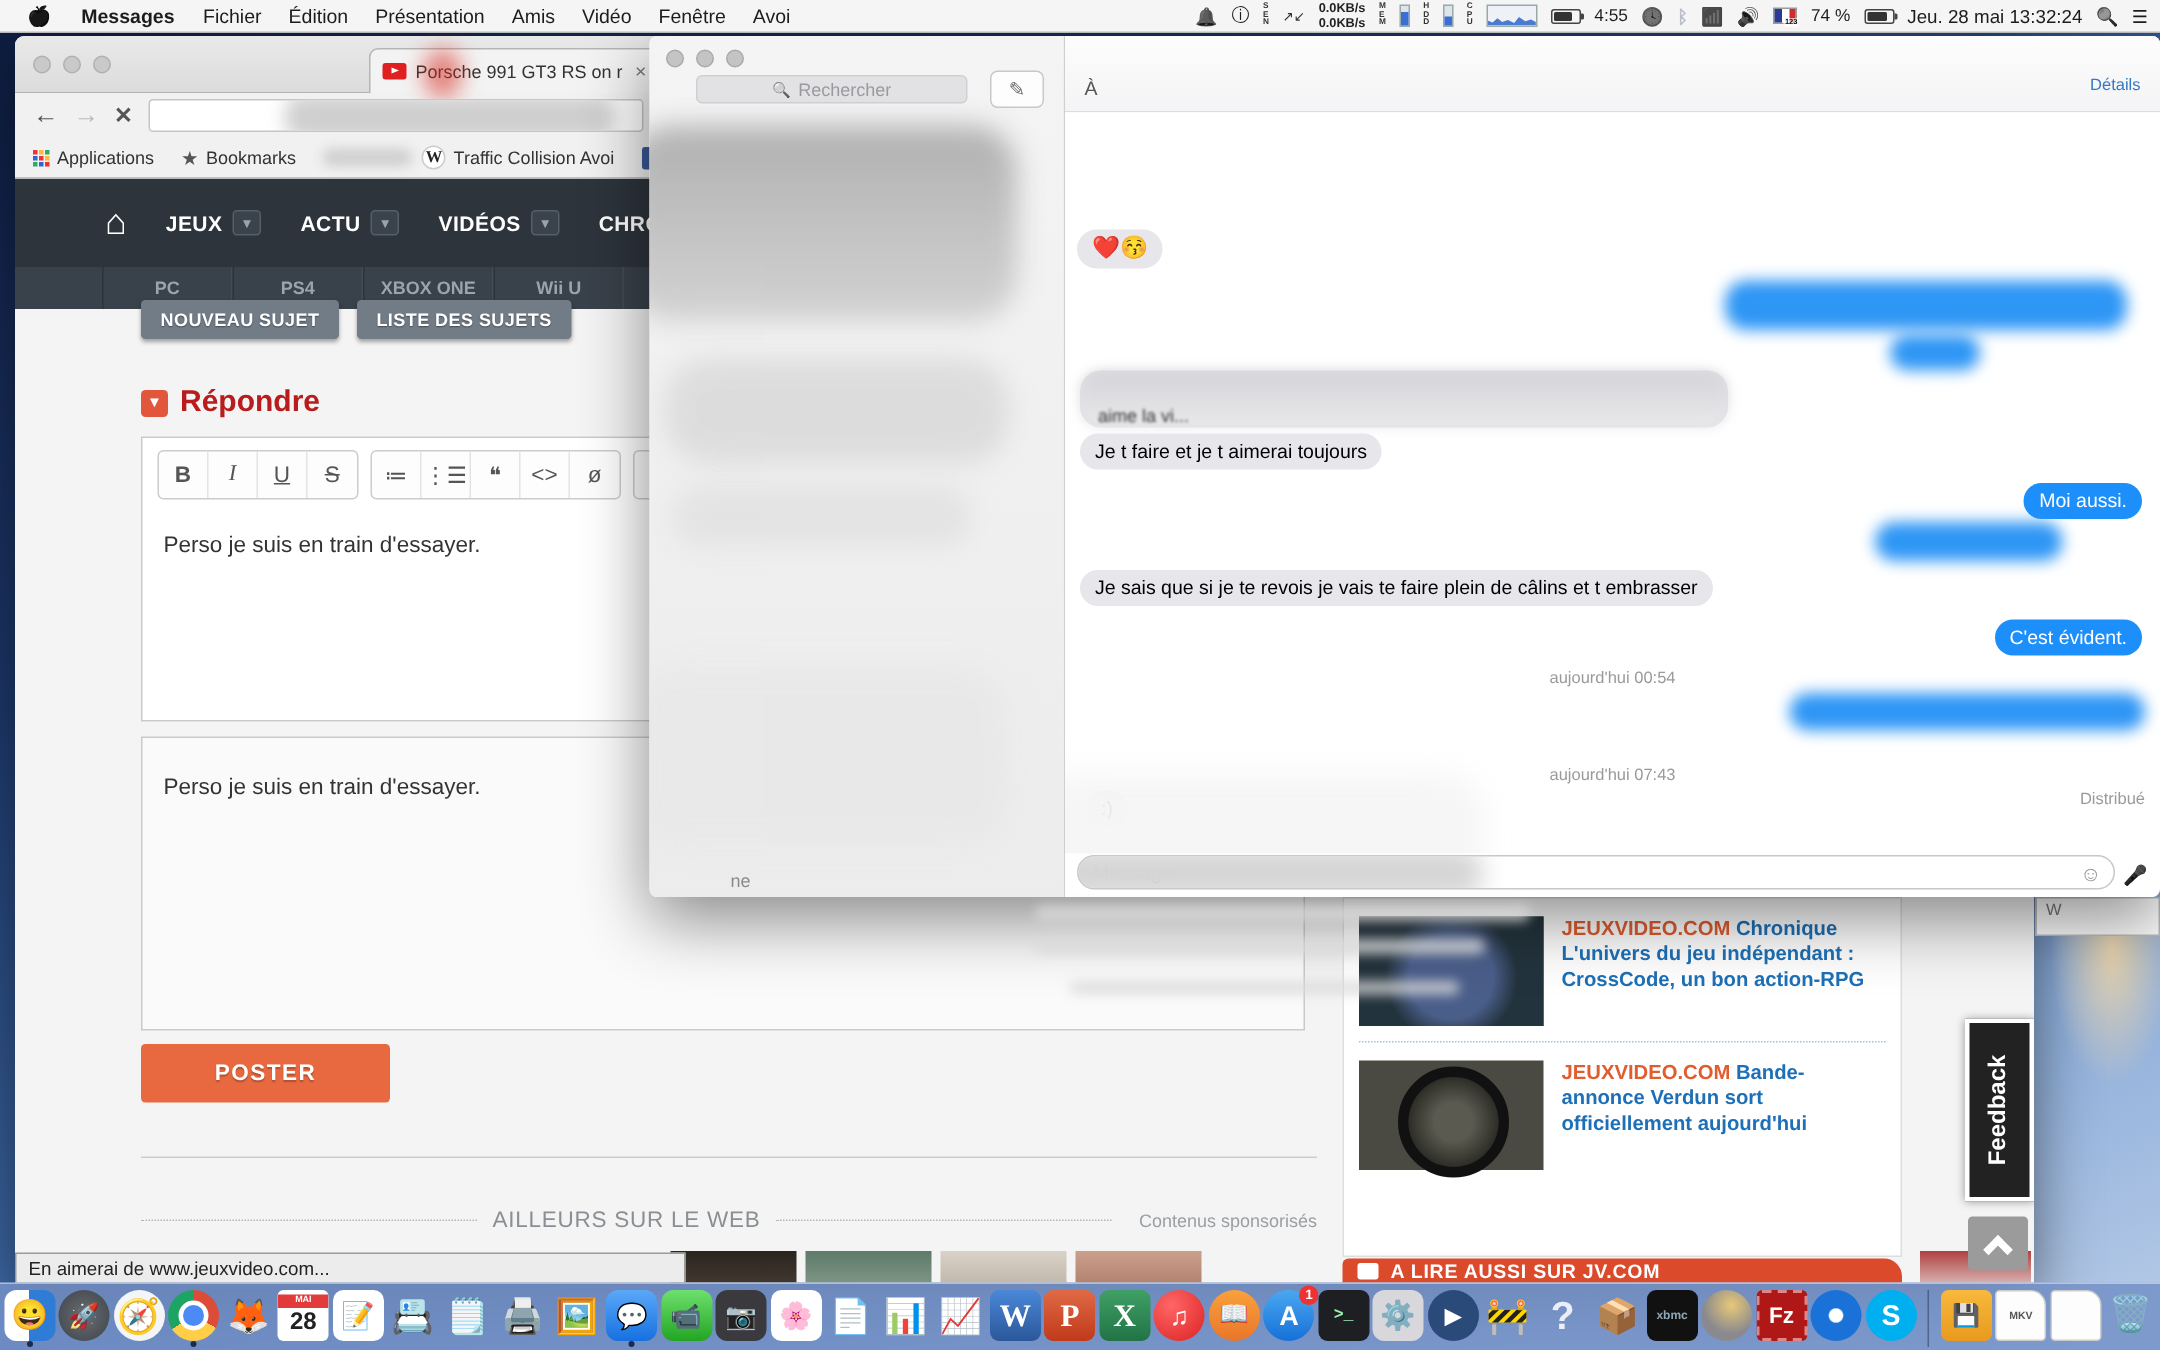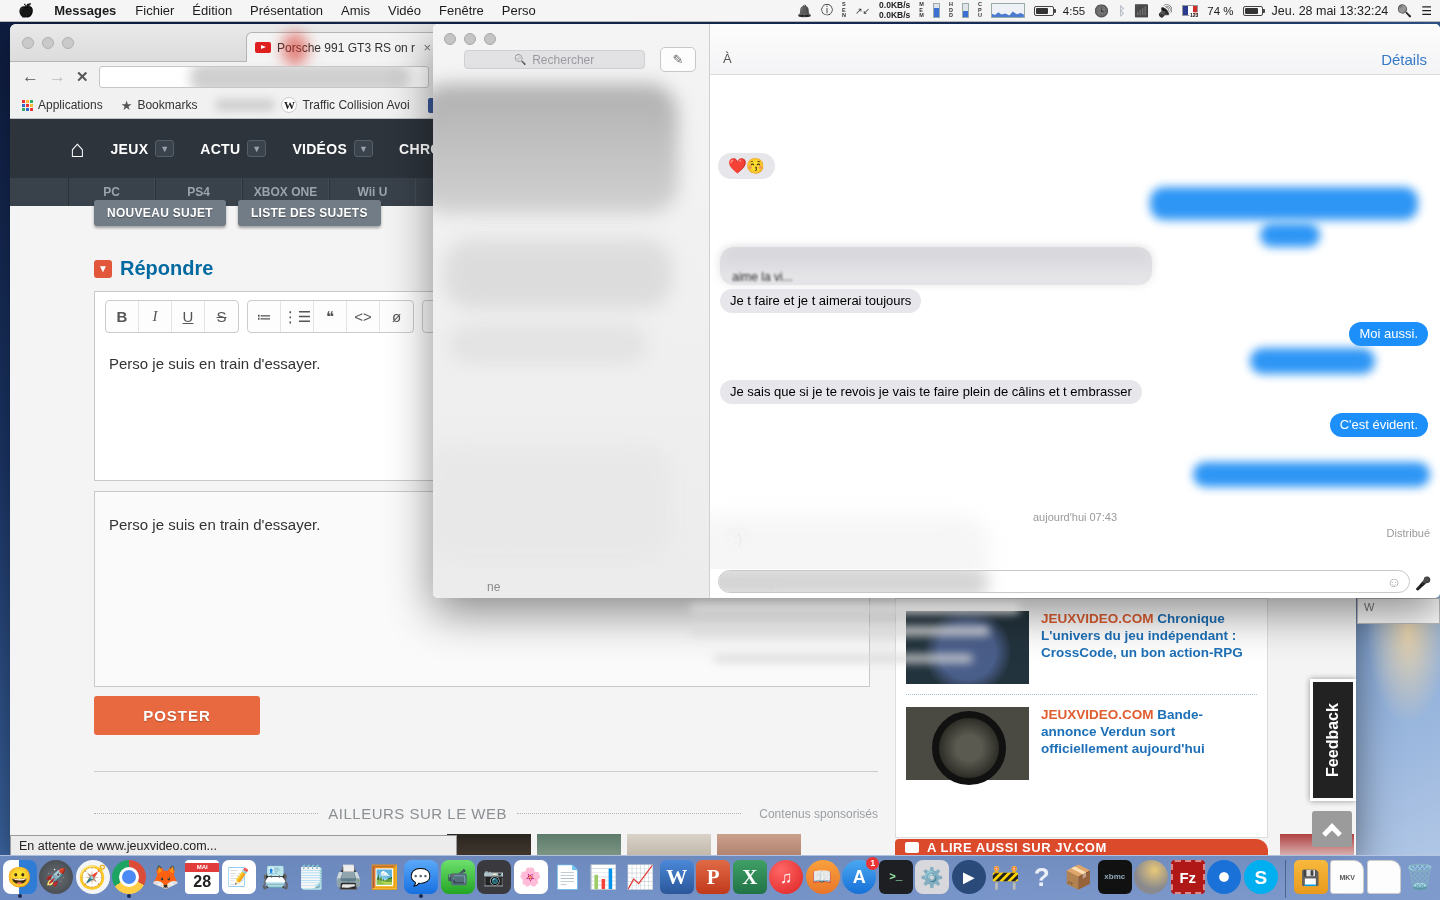--- a/index.html
+++ b/index.html
@@ -80,21 +80,21 @@
     color:#97a3ae; font-size:9px; display:flex; align-items:center; justify-content:center; }
   .subnav { height:28px; background:#39414a; display:flex; padding-left:58px; }
   .sn-cell { width:87px; display:flex; align-items:center; justify-content:center; font-size:12px; font-weight:bold;
     color:#9aa4ad; border-left:1px solid #2c333b; border-right:1px solid #434c56; }
   .topic-btns { position:absolute; top:81px; left:84px; display:flex; gap:12px; }
   .btn-gray { background:#727c87; color:#fff; font-weight:bold; font-size:12px; padding:6px 13px; border-radius:3px;
     box-shadow:0 2px 3px rgba(0,0,0,.35); text-shadow:0 1px 1px rgba(0,0,0,.4); letter-spacing:.3px; }
   .reply-head { position:absolute; left:84px; top:138px; display:flex; align-items:center; gap:8px; }
   .reply-ico { width:18px; height:18px; background:#e2573b; border-radius:3px; color:#fff; font-size:10px;
     display:flex; align-items:center; justify-content:center; }
-  .reply-title { color:#0369a1; font-size:20px; font-weight:bold; }
+  .reply-title { color:#b91c1c; font-size:20px; font-weight:bold; }
   .editor-box { position:absolute; left:84px; top:172px; width:776px; height:190px; background:#fff; border:1px solid #c9c9c9; }
   .ed-toolbar { display:flex; gap:8px; padding:8px 0 0 10px; }
   .ed-group { display:flex; border:1px solid #ccc; border-radius:4px; background:#fdfdfd; overflow:hidden; }
   .ed-btn { width:33px; height:31px; display:flex; align-items:center; justify-content:center; color:#555;
     font-size:15px; border-right:1px solid #e4e4e4; }
   .ed-btn:last-child { border-right:none; }
   .ed-b{font-weight:bold;} .ed-i{font-style:italic; font-family:"Liberation Serif",serif;}
   .ed-u{text-decoration:underline;} .ed-s{text-decoration:line-through;}
   .ed-text { padding:22px 14px; font-size:15px; color:#333; }
   .preview-box { position:absolute; left:84px; top:372px; width:776px; height:196px; background:#fafafa; border:1px solid #c9c9c9; }
@@ -152,21 +152,21 @@
   .sideblob { position:absolute; border-radius:30px; filter:blur(9px); }
   .sb1 { left:-15px; top:60px; width:260px; height:130px; background:linear-gradient(#9a9a9a,#c8c8c8); opacity:.75; }
   .sb2 { left:10px; top:215px; width:230px; height:70px; background:#d8d8d8; opacity:.8; }
   .sb3 { left:15px; top:300px; width:200px; height:40px; background:#dedede; opacity:.7; }
   .sb4 { left:-10px; top:420px; width:250px; height:120px; background:#e8e8e8; opacity:.85; }
   .side-frag { position:absolute; left:54px; top:556px; color:#8a8a8a; font-size:12px; }
   .msgmain { position:absolute; left:277px; right:0; top:0; bottom:0; border-radius:0 5px 5px 0; }
   .torow { position:absolute; left:0; right:0; top:0; height:51px; background:linear-gradient(#fdfdfd,#f4f4f6);
     border-bottom:1px solid #dcdcdc; border-radius:0 5px 0 0; }
   .tolabel { position:absolute; left:13px; top:27px; font-size:13px; color:#555; }
-  .details { position:absolute; right:13px; top:27px; font-size:15px; color:#3478c6; }
+  .details { position:absolute; right:13px; top:27px; font-size:11px; color:#3478c6; }
   .chat { position:absolute; left:0; right:0; top:51px; bottom:29px; background:#fff; overflow:hidden; }
   .bub { position:absolute; font-size:13px; padding:4px 10px; border-radius:13px; max-width:440px; line-height:1.2; }
   .bub-l { background:#e6e6eb; color:#000; }
   .bub-r { background:#1d8ffa; color:#fff; }
   .blueblob { position:absolute; background:#2e96f5; border-radius:14px; filter:blur(5px); }
   .grayblob-bub { position:absolute; background:#e2e2e6; border-radius:14px; }
   .grayblob-bub .frag { position:absolute; left:12px; bottom:1px; font-size:12px; color:#333; filter:blur(1px); }
   .grayblob-bub i { position:absolute; inset:0; background:linear-gradient(#d4d4d8,#e9e9ec); border-radius:14px; filter:blur(4px); display:block; }
   .ts { position:absolute; left:0; right:0; text-align:center; font-size:11px; color:#9a9a9a; }
   .delivered { position:absolute; right:10px; font-size:11px; color:#9a9a9a; }
@@ -244,21 +244,21 @@
 <div class="menubar">
   <div class="mb-left">
     <span class="mb-apple">🍎</span>
     <span class="mb-app">Messages</span>
     <span class="mb-item">Fichier</span>
     <span class="mb-item">Édition</span>
     <span class="mb-item">Présentation</span>
     <span class="mb-item">Amis</span>
     <span class="mb-item">Vidéo</span>
     <span class="mb-item">Fenêtre</span>
-    <span class="mb-item">Perso</span>
+    <span class="mb-item">Avoi</span>
   </div>
   <div class="mb-right">
     <span class="mb-ico g">🔔</span>
     <span class="mb-ico">ⓘ</span>
     <span class="stack">
         <span>S</span>
         <span>E</span>
         <span>N</span>
       </span>
     <span style="font-size:9px;color:#333;">↗↙</span>
@@ -458,21 +458,21 @@
     <div class="banner">
       <span class="banner-ico"></span>
       <span class="banner-title">A LIRE AUSSI SUR JV.COM</span>
     </div>
     <div class="feedback">
       <span>Feedback</span>
     </div>
     <div class="scrolltop">
         <b></b>
       </div>
-    <div class="status-tip">En attente de www.jeuxvideo.com...</div>
+    <div class="status-tip">En aimerai de www.jeuxvideo.com...</div>
   </div>
 </div>
 
 <div class="glow"></div>
 <div class="winfrag">W</div>
 
 <div class="msgwin">
   <div class="spillbar sp1"></div>
   <div class="spillbar sp2"></div>
   <div class="spillbar sp3"></div>
@@ -504,20 +504,21 @@
       <div class="blueblob" style="right:120px; top:148px; width:60px; height:24px;"></div>
       <div class="grayblob-bub" style="left:10px; top:172px; width:432px; height:38px;">
         <i></i>
           <span class="frag">aime la vi...</span>
       </div>
       <div class="bub bub-l" style="left:10px; top:214px;">Je t faire et je t aimerai toujours</div>
       <div class="bub bub-r" style="right:12px; top:247px;">Moi aussi.</div>
       <div class="blueblob" style="right:65px; top:273px; width:125px; height:26px;"></div>
       <div class="bub bub-l" style="left:10px; top:305px; max-width:460px;">Je sais que si je te revois je vais te faire plein de câlins et t embrasser</div>
       <div class="bub bub-r" style="right:12px; top:338px;">C'est évident.</div>
+      <div class="ts" style="top:371px;">aujourd'hui 00:54</div>
       <div class="blueblob" style="right:10px; top:387px; width:237px; height:25px;"></div>
       <div class="delivered" style="top:412px;margin-top:40px;">Distribué</div>
       <div class="ts" style="top:436px;">aujourd'hui 07:43</div>
       <div class="bub bub-l" style="left:14px; top:452px;">:)</div>
       <div class="whiteblob"></div>
     </div>
     <div class="inputrow">
       <div class="input-blob"></div>
       <span>Message</span>
       <span class="smiley-ico">☺</span>

